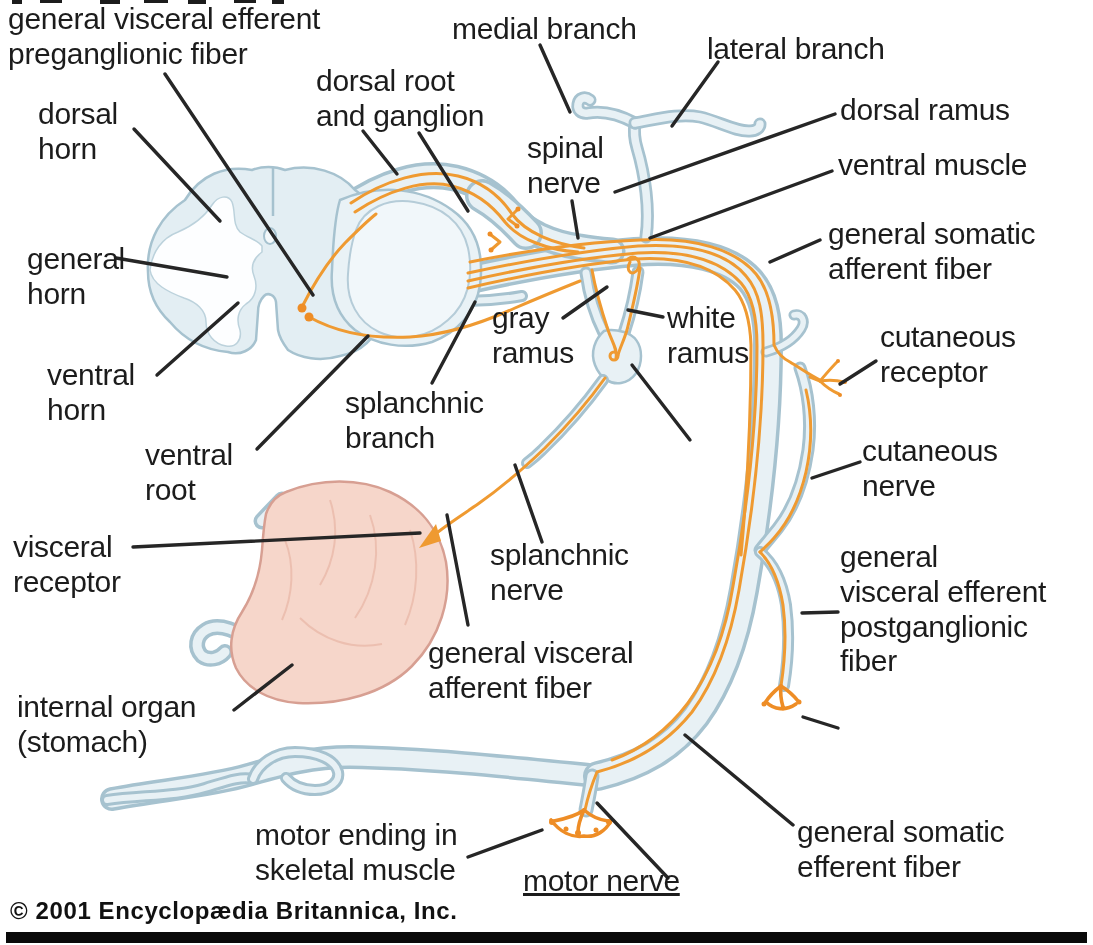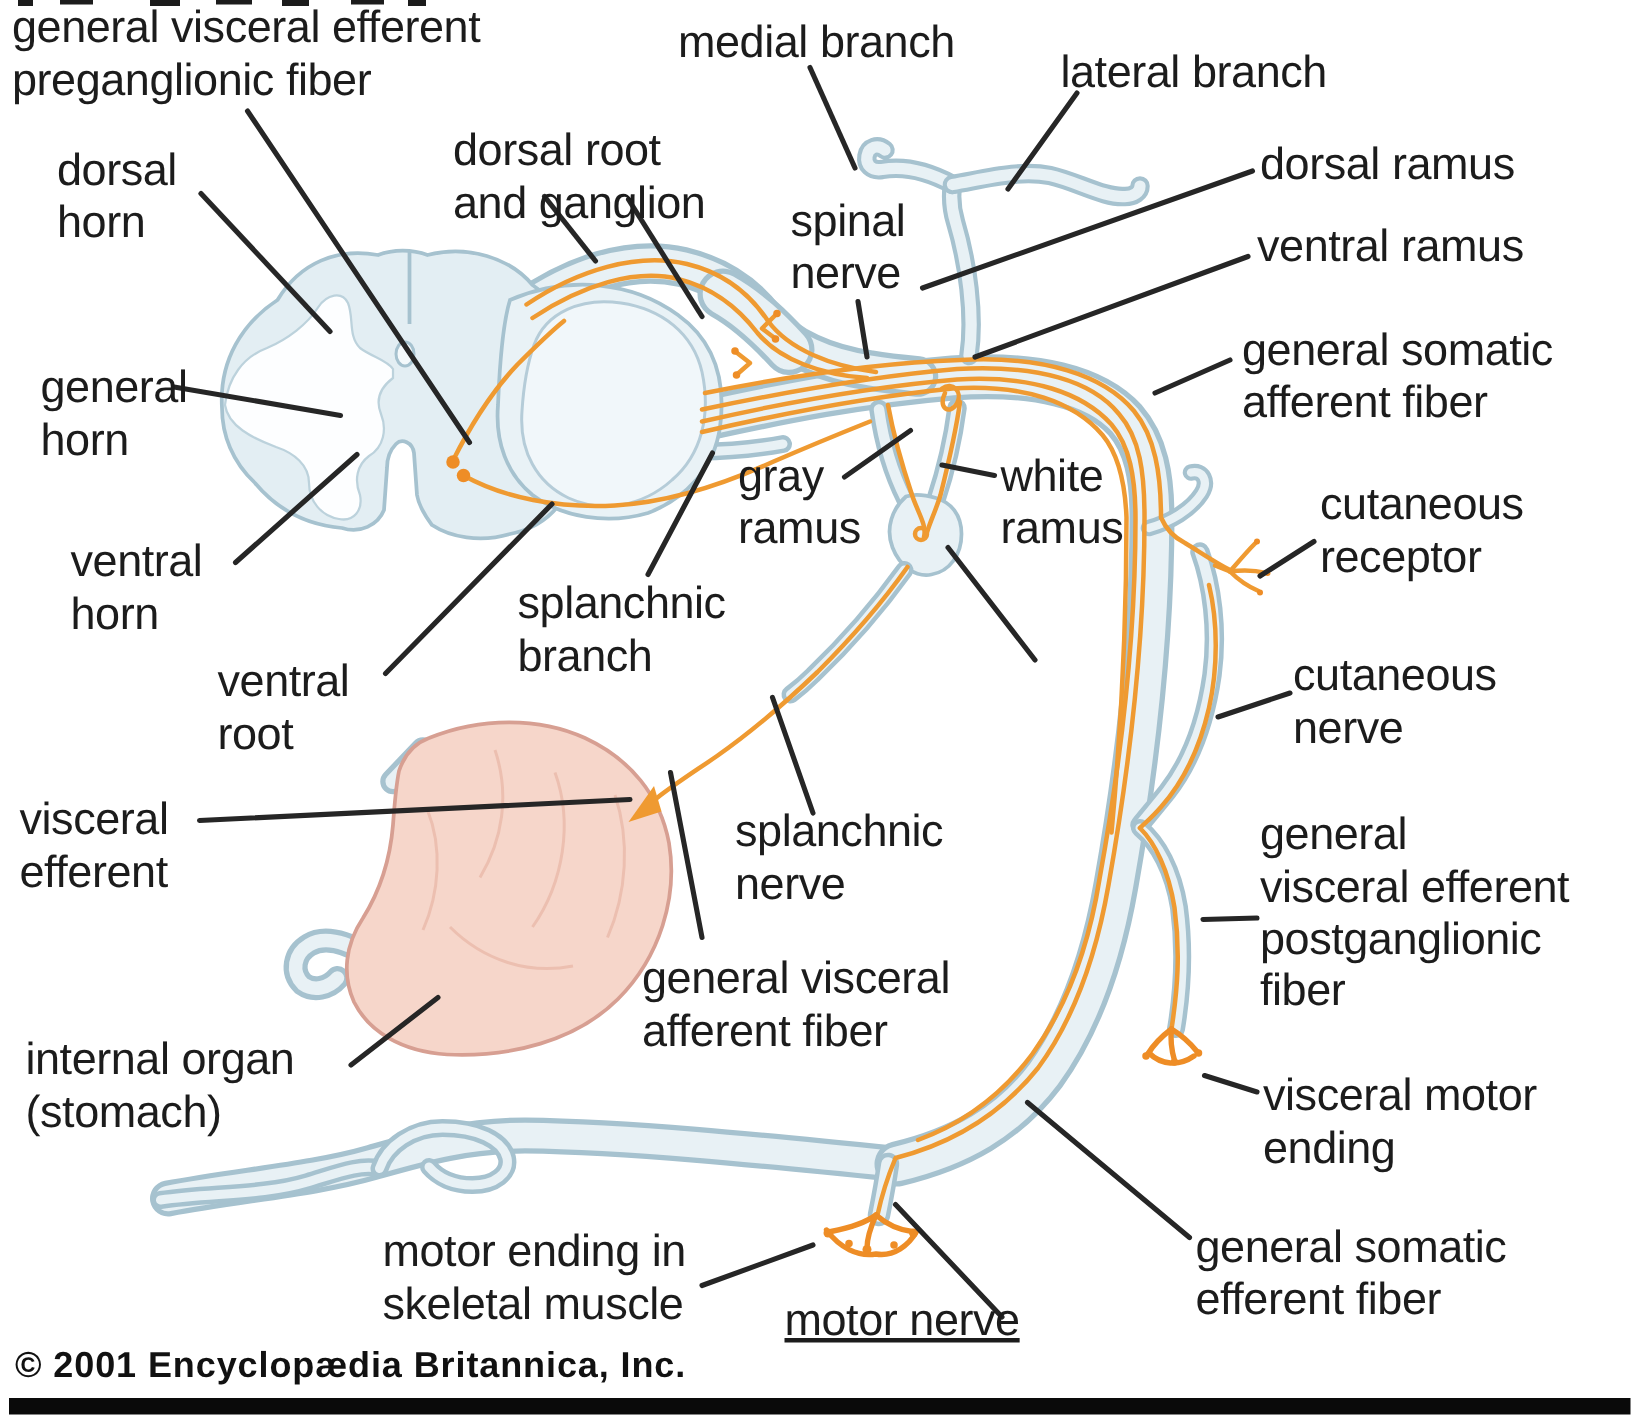--- a/index.html
+++ b/index.html
@@ -226,26 +226,26 @@
         <line x1="838" y1="728" x2="803" y2="717"></line>
         <line x1="468" y1="857" x2="542" y2="830"></line>
         <line x1="668" y1="878" x2="597" y2="803"></line>
         <line x1="793" y1="825" x2="685" y2="735"></line>
       </g>
   </svg>
 
   <div id="labels">
       <div class="lbl" style="left: 8px; top: 2px;">general visceral efferent
 preganglionic fiber</div>
-      <div class="lbl" style="left: 302px; top: 64px; margin-top: 20px;">dorsal root
+      <div class="lbl" style="left: 316px; top: 64px;">dorsal root
 and ganglion</div>
       <div class="lbl" style="left: 452px; top: 12px;">medial branch</div>
       <div class="lbl" style="left: 840px; top: 93px;">dorsal ramus</div>
       <div class="lbl" style="left: 707px; top: 32px;">lateral branch</div>
-      <div class="lbl" style="left: 838px; top: 148px;">ventral ramus</div>
+      <div class="lbl" style="left: 838px; top: 148px;">ventral muscle</div>
       <div class="lbl" style="left: 38px; top: 97px;">dorsal
 horn</div>
       <div class="lbl" style="left: 527px; top: 131px;">spinal
 nerve</div>
       <div class="lbl" style="left: 828px; top: 217px;">general somatic
 afferent fiber</div>
       <div class="lbl" style="left: 27px; top: 242px;">general
 horn</div>
       <div class="lbl" style="left: 492px; top: 301px;">gray
 ramus</div>
@@ -257,31 +257,29 @@
 horn</div>
       <div class="lbl" style="left: 345px; top: 386px;">splanchnic
 branch</div>
       <div class="lbl" style="left: 862px; top: 434px;">cutaneous
 nerve</div>
       <div class="lbl" style="left: 145px; top: 438px;">ventral
 root</div>
       <div class="lbl" style="left: 490px; top: 538px;">splanchnic
 nerve</div>
       <div class="lbl" style="left: 13px; top: 530px;">visceral
-efferent</div>
+receptor</div>
       <div class="lbl" style="left: 840px; top: 540px;">general
 visceral efferent
 postganglionic
 fiber</div>
       <div class="lbl" style="left: 428px; top: 636px;">general visceral
 afferent fiber</div>
       <div class="lbl" style="left: 17px; top: 690px;">internal organ
 (stomach)</div>
-      <div class="lbl" style="left: 842px; top: 714px;">visceral motor
-ending</div>
       <div class="lbl" style="left: 255px; top: 818px;">motor ending in
 skeletal muscle</div>
       <div class="lbl" style="left: 523px; top: 864px; text-decoration: underline;">motor nerve</div>
       <div class="lbl" style="left: 797px; top: 815px;">general somatic
 efferent fiber</div>
     </div>
 
   <div id="copyright">© 2001 Encyclopædia Britannica, Inc.</div>
   <div id="bottom-bar"></div>
 </div>

